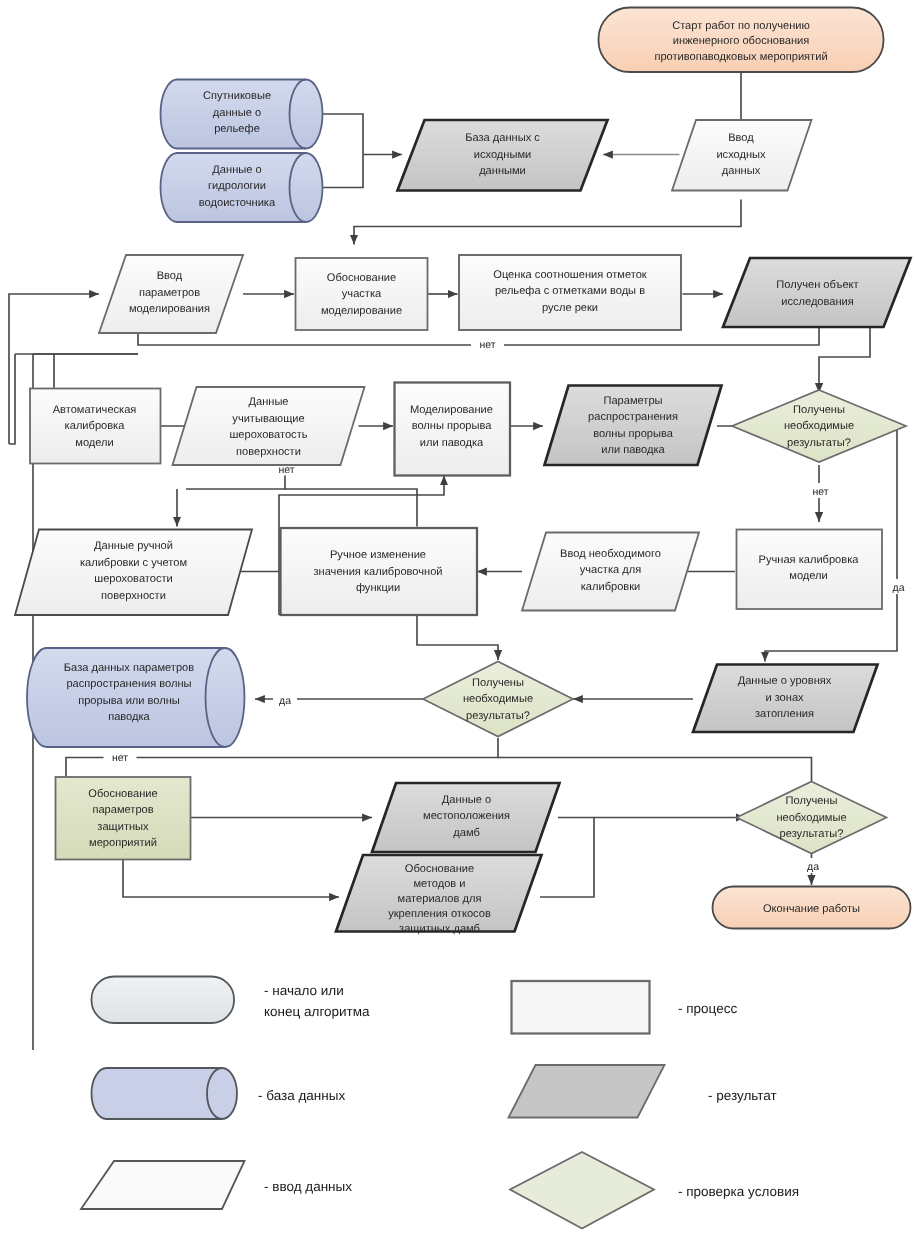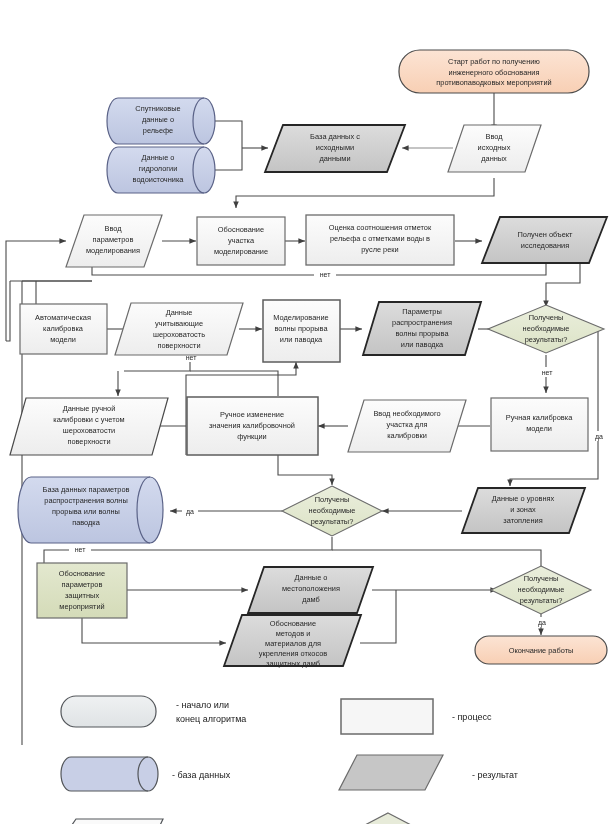--- a/index.html
+++ b/index.html
@@ -1,17 +1,17 @@
 <!DOCTYPE html>
 <html><head>
 <meta charset="utf-8">
 <style>
   html,body{margin:0;padding:0;background:#ffffff;}
   body{width:609px;height:824px;font-family:"Liberation Sans",sans-serif;overflow:hidden;}
-  #root{position:relative;width:609px;height:740px;margin-top:45px;}
+  #root{position:relative;width:609px;height:740px;}
   svg{display:block;}
   .nodeText{font-family:"Liberation Sans",sans-serif;font-size:7.4px;fill:#262626;}
   .edgeLabel{font-family:"Liberation Sans",sans-serif;font-size:7px;fill:#262626;}
   .legendLabel{font-family:"Liberation Sans",sans-serif;font-size:9px;fill:#1a1a1a;}
 </style>
 </head>
 <body>
 
 <div id="root">
 <svg width="609" height="824" viewBox="0 0 609 824">

